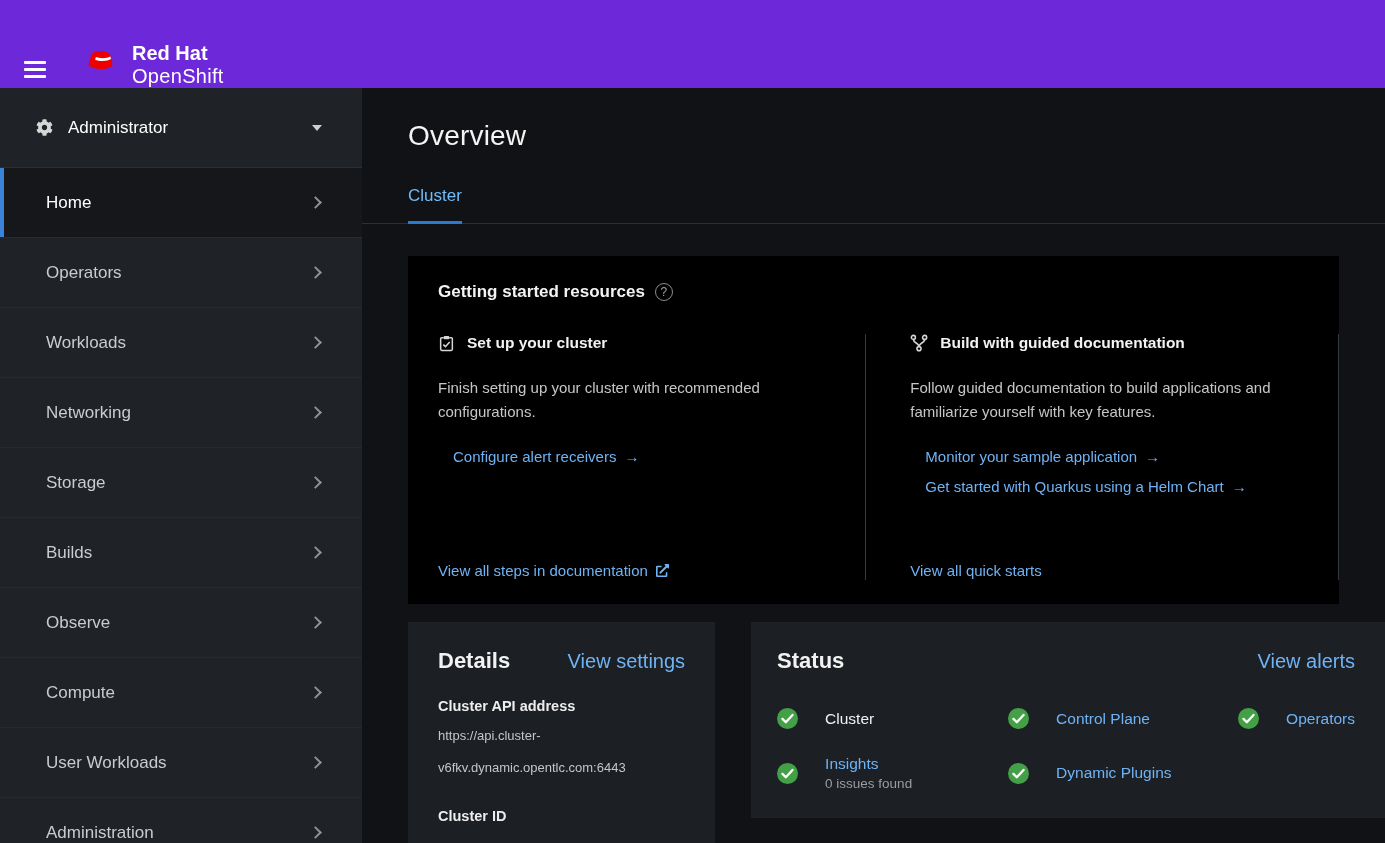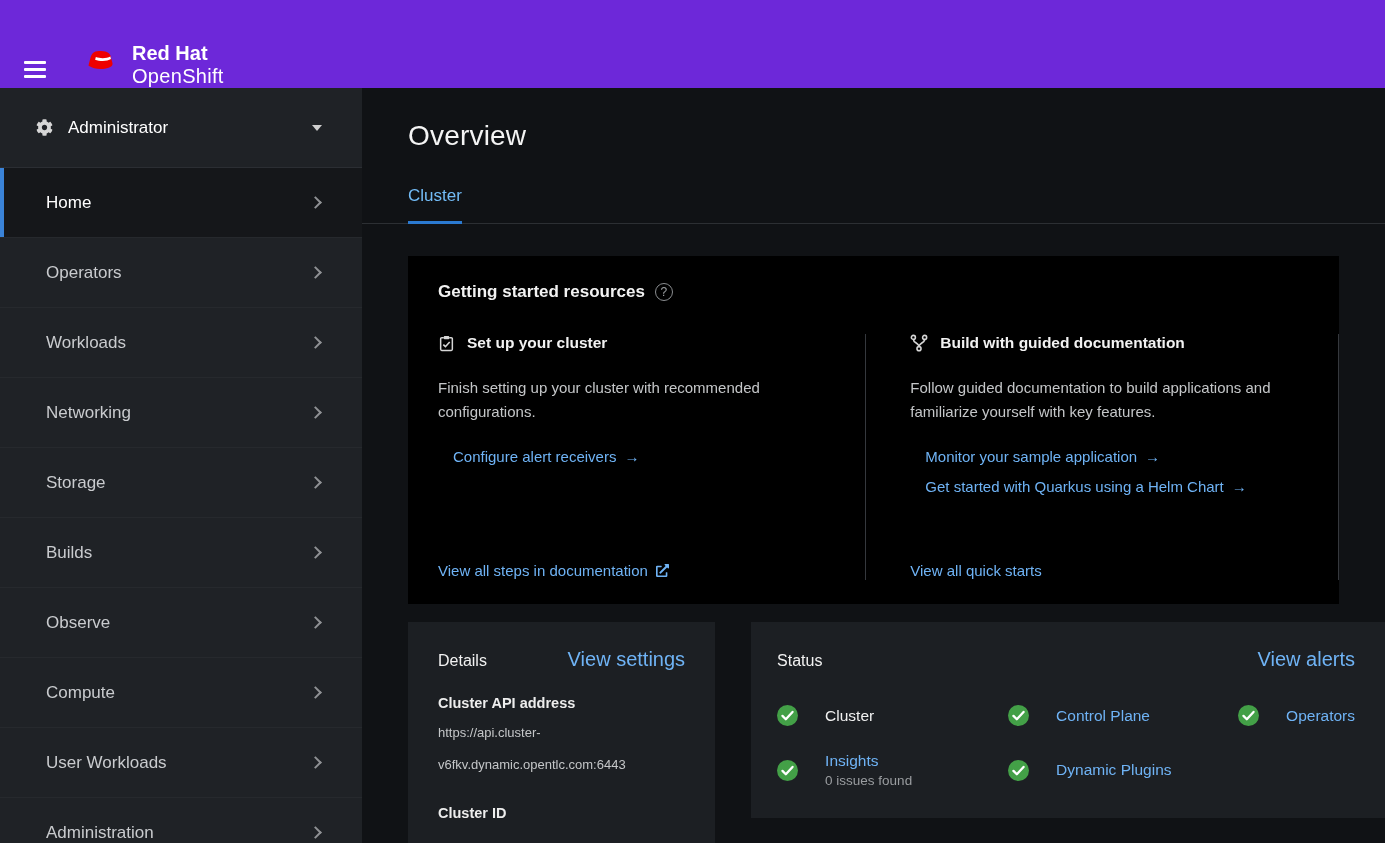--- a/index.html
+++ b/index.html
@@ -65,21 +65,21 @@
   .col-guided .gs-desc { max-width:392px; }
   .gs-links { margin-top:24px; display:flex; flex-direction:column; gap:13px;
               padding-left:15px; }
   .gs-link { color:#6fb3f5; font-size:15px; display:inline-flex; align-items:center;
              gap:8px; cursor:pointer; }
   .gs-footer { margin-top:auto; padding-top:22px; }
 
   .cards-row { display:flex; gap:36px; margin-top:18px; align-items:flex-start; }
   .card { background:#1c1f23; }
   .card-header { display:flex; align-items:baseline; }
-  .card-title { font-size:16px; font-weight:400; color:#f2f2f2; }
+  .card-title { font-size:22px; font-weight:700; color:#f2f2f2; }
   .card-action { margin-left:auto; font-size:20px; color:#6fb3f5; white-space:nowrap; }
 
   .details-card { width:340px; padding:26px 30px 30px; min-height:210px; }
   .field-label { margin-top:24px; font-size:14.5px; font-weight:700; color:#ededed; }
   .field-value { margin-top:6px; font-size:13px; line-height:32px; color:#c4c6c8;
                  overflow-wrap:break-word; }
 
   .status-card { width:706px; padding:26px 30px 26px 26px; min-height:196px; }
   .status-grid { display:grid; grid-template-columns:231px 230px 1fr;
                  row-gap:26px; margin-top:34px; }

